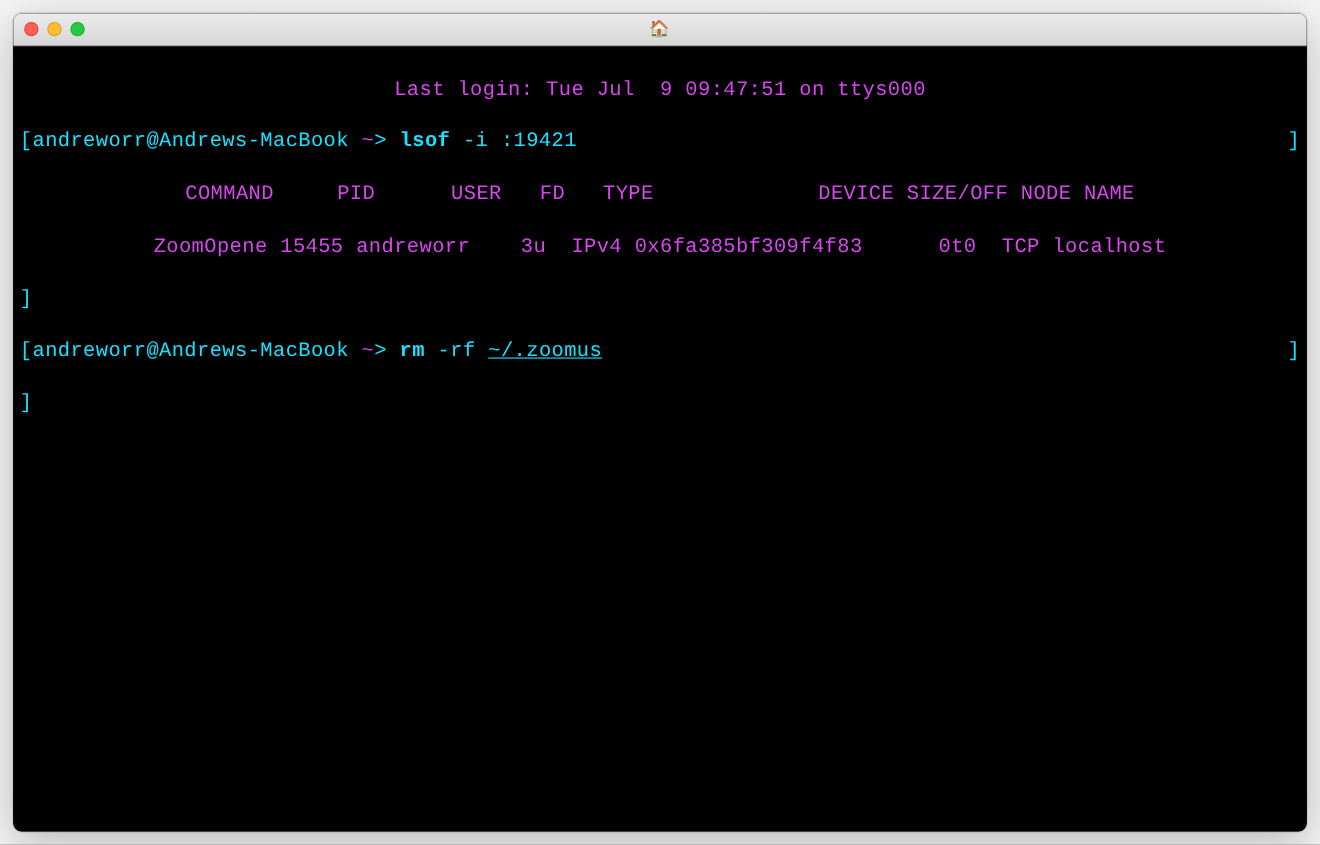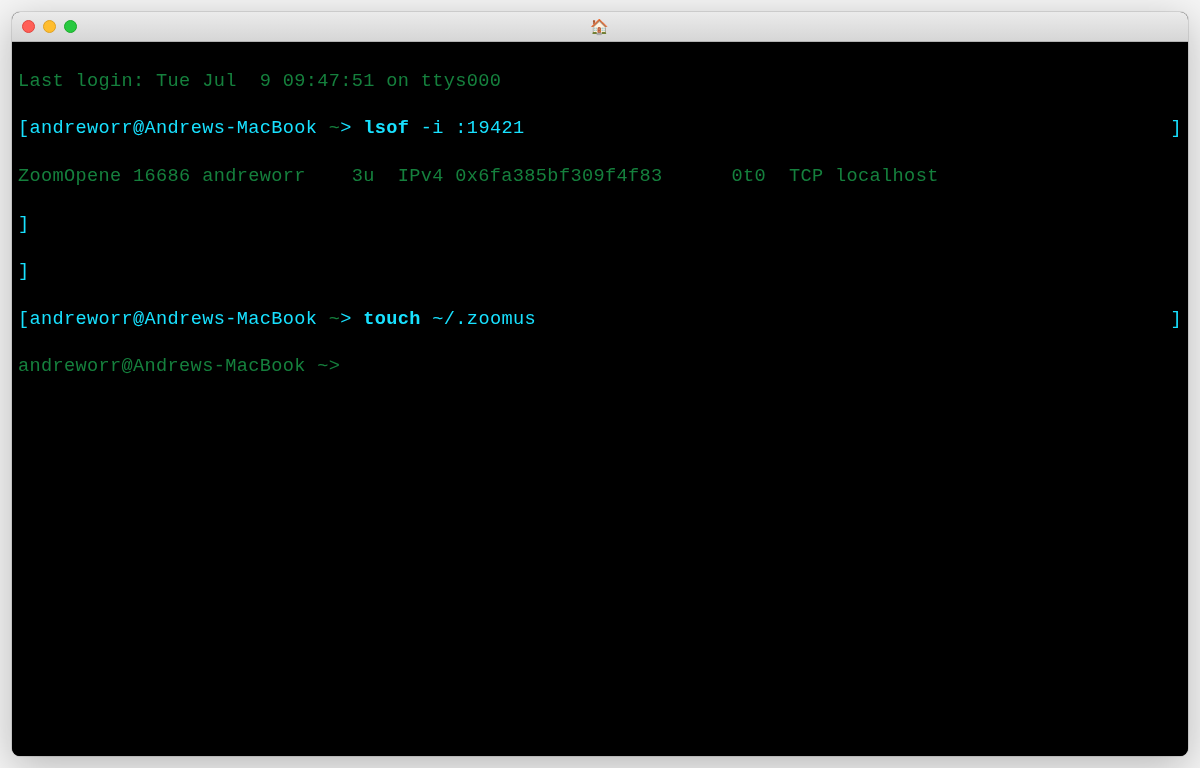--- a/index.html
+++ b/index.html
@@ -58,21 +58,21 @@
     background: #000;
     font-family: "Menlo", "Andale Mono", "Courier New", monospace;
     font-size: 18.6px;
     line-height: 1.28;
     letter-spacing: 0.35px;
     color: #00ff3a;
     padding: 4px 6px;
     white-space: pre;
     overflow: hidden;
   }
-  .green  { color: #15803d; }
+  .green  { color: #d946ef; text-align: center; }
   .cyan   { color: #18e1ff; }
   .bracket { color: #18e1ff; }
   .bold   { font-weight: bold; }
   .cyan-ul { color: #18e1ff; text-decoration: underline; }
   .row { display: flex; justify-content: space-between; }
   .row > span:first-child { white-space: pre; }
 </style>
 </head>
 <body>
 
@@ -84,19 +84,19 @@
       <div class="light green"></div>
     </div>
     <div class="title-wrap">
       <span class="home-icon">🏠</span>
     </div>
   </div>
 
   <div class="terminal">
 <div class="green">Last login: Tue Jul  9 09:47:51 on ttys000</div>
 <div class="row"><span><span class="bracket">[</span><span class="cyan">andreworr@Andrews-MacBook</span><span class="green"> ~</span><span class="cyan">&gt;</span><span> </span><span class="cyan bold">lsof</span><span class="cyan"> -i :19421</span></span><span class="bracket">]</span></div>
-<div class="green">ZoomOpene 16686 andreworr    3u  IPv4 0x6fa385bf309f4f83      0t0  TCP localhost</div>
+<div class="green">COMMAND     PID      USER   FD   TYPE             DEVICE SIZE/OFF NODE NAME</div>
+<div class="green">ZoomOpene 15455 andreworr    3u  IPv4 0x6fa385bf309f4f83      0t0  TCP localhost</div>
 <div class="row"><span class="bracket">]</span></div>
+<div class="row"><span><span class="bracket">[</span><span class="cyan">andreworr@Andrews-MacBook</span><span class="green"> ~</span><span class="cyan">&gt;</span><span> </span><span class="cyan bold">rm</span><span class="cyan"> -rf </span><span class="cyan-ul">~/.zoomus</span></span><span class="bracket">]</span></div>
 <div class="row"><span class="bracket">]</span></div>
-<div class="row"><span><span class="bracket">[</span><span class="cyan">andreworr@Andrews-MacBook</span><span class="green"> ~</span><span class="cyan">&gt;</span><span> </span><span class="cyan bold">touch</span><span class="cyan"> </span><span class="cyan">~/.zoomus</span></span><span class="bracket">]</span></div>
-<div><span class="green">andreworr@Andrews-MacBook</span><span class="green"> ~</span><span class="green">&gt;</span></div>
   </div>
 </div>
 
 </body></html>

